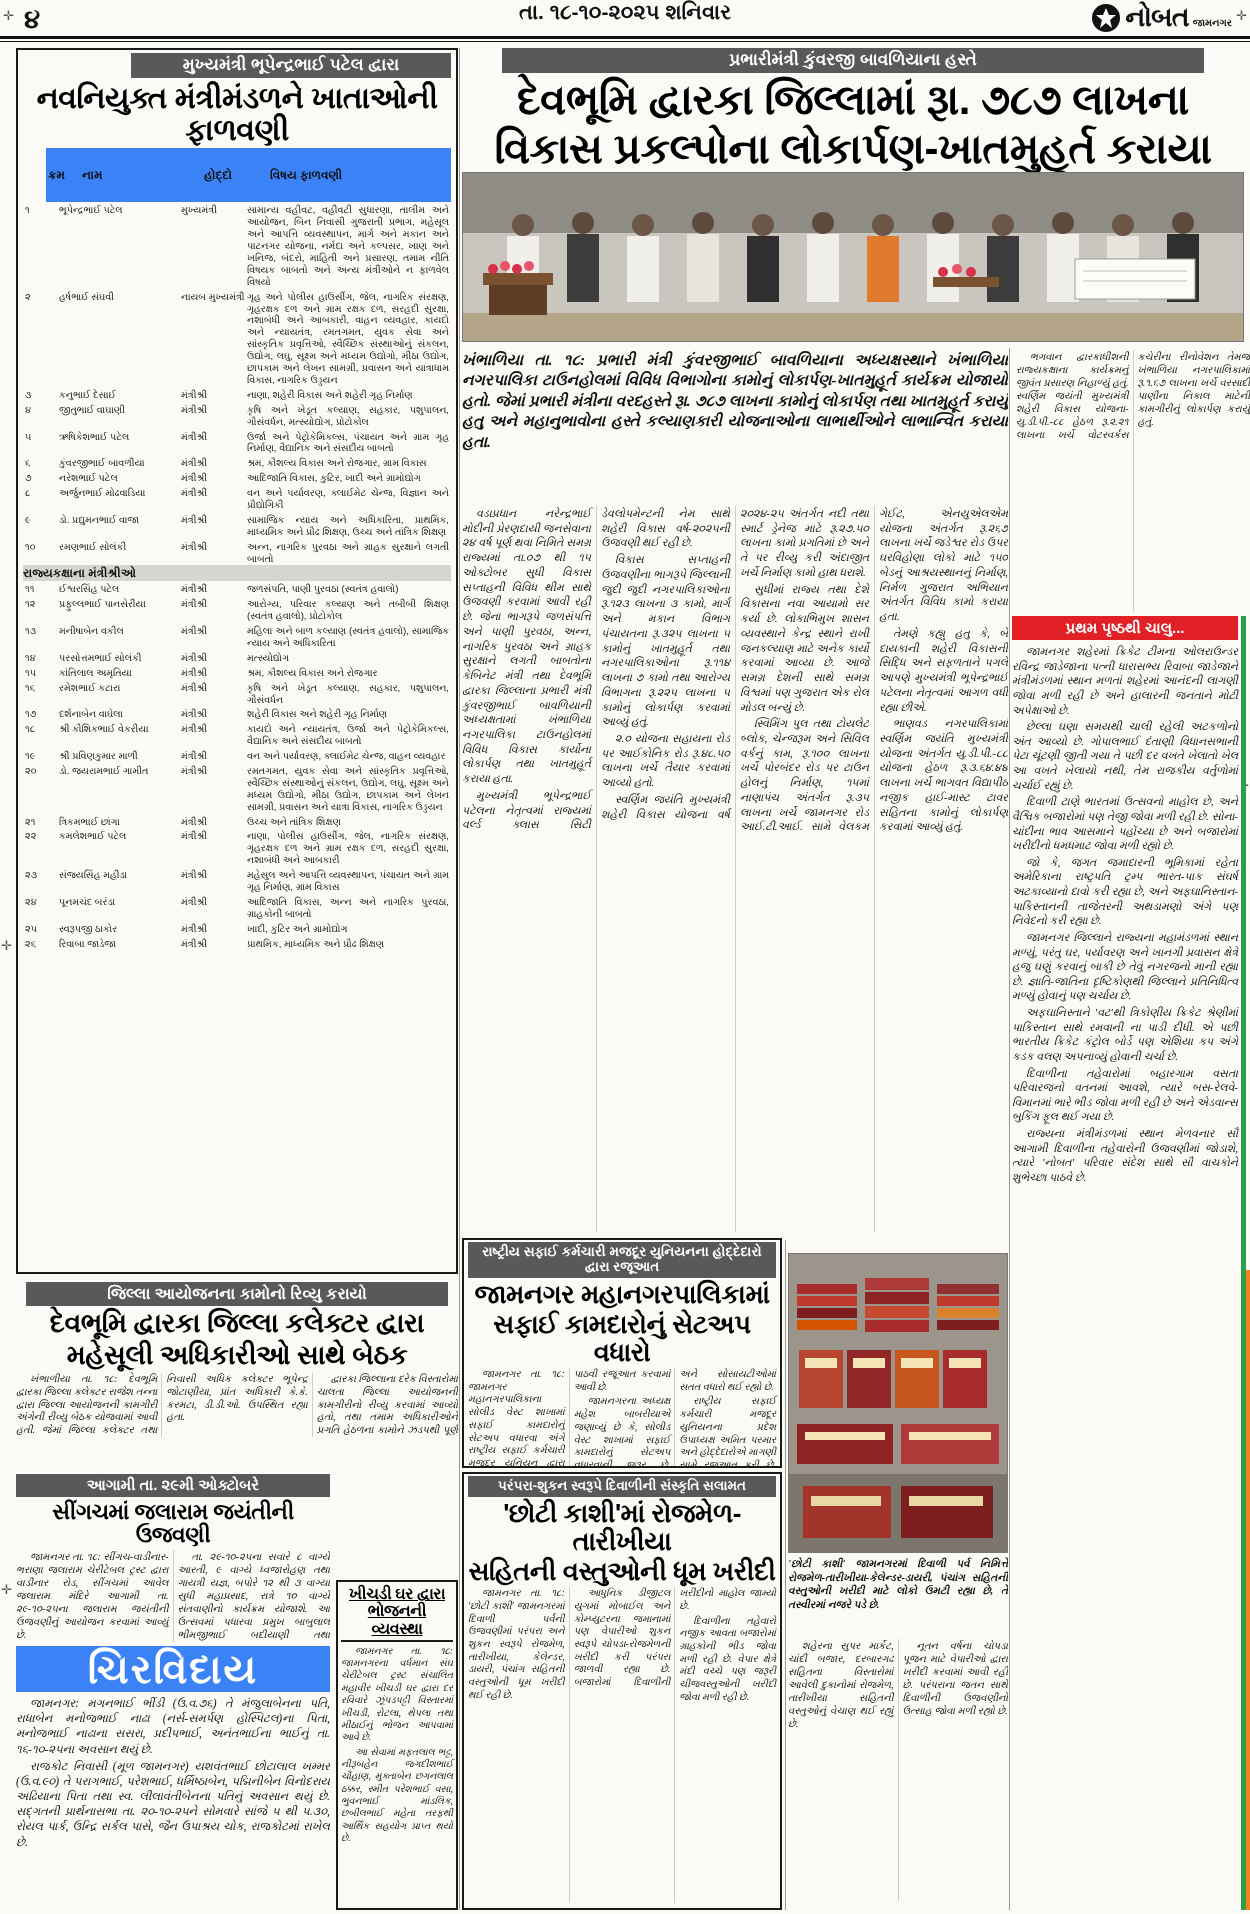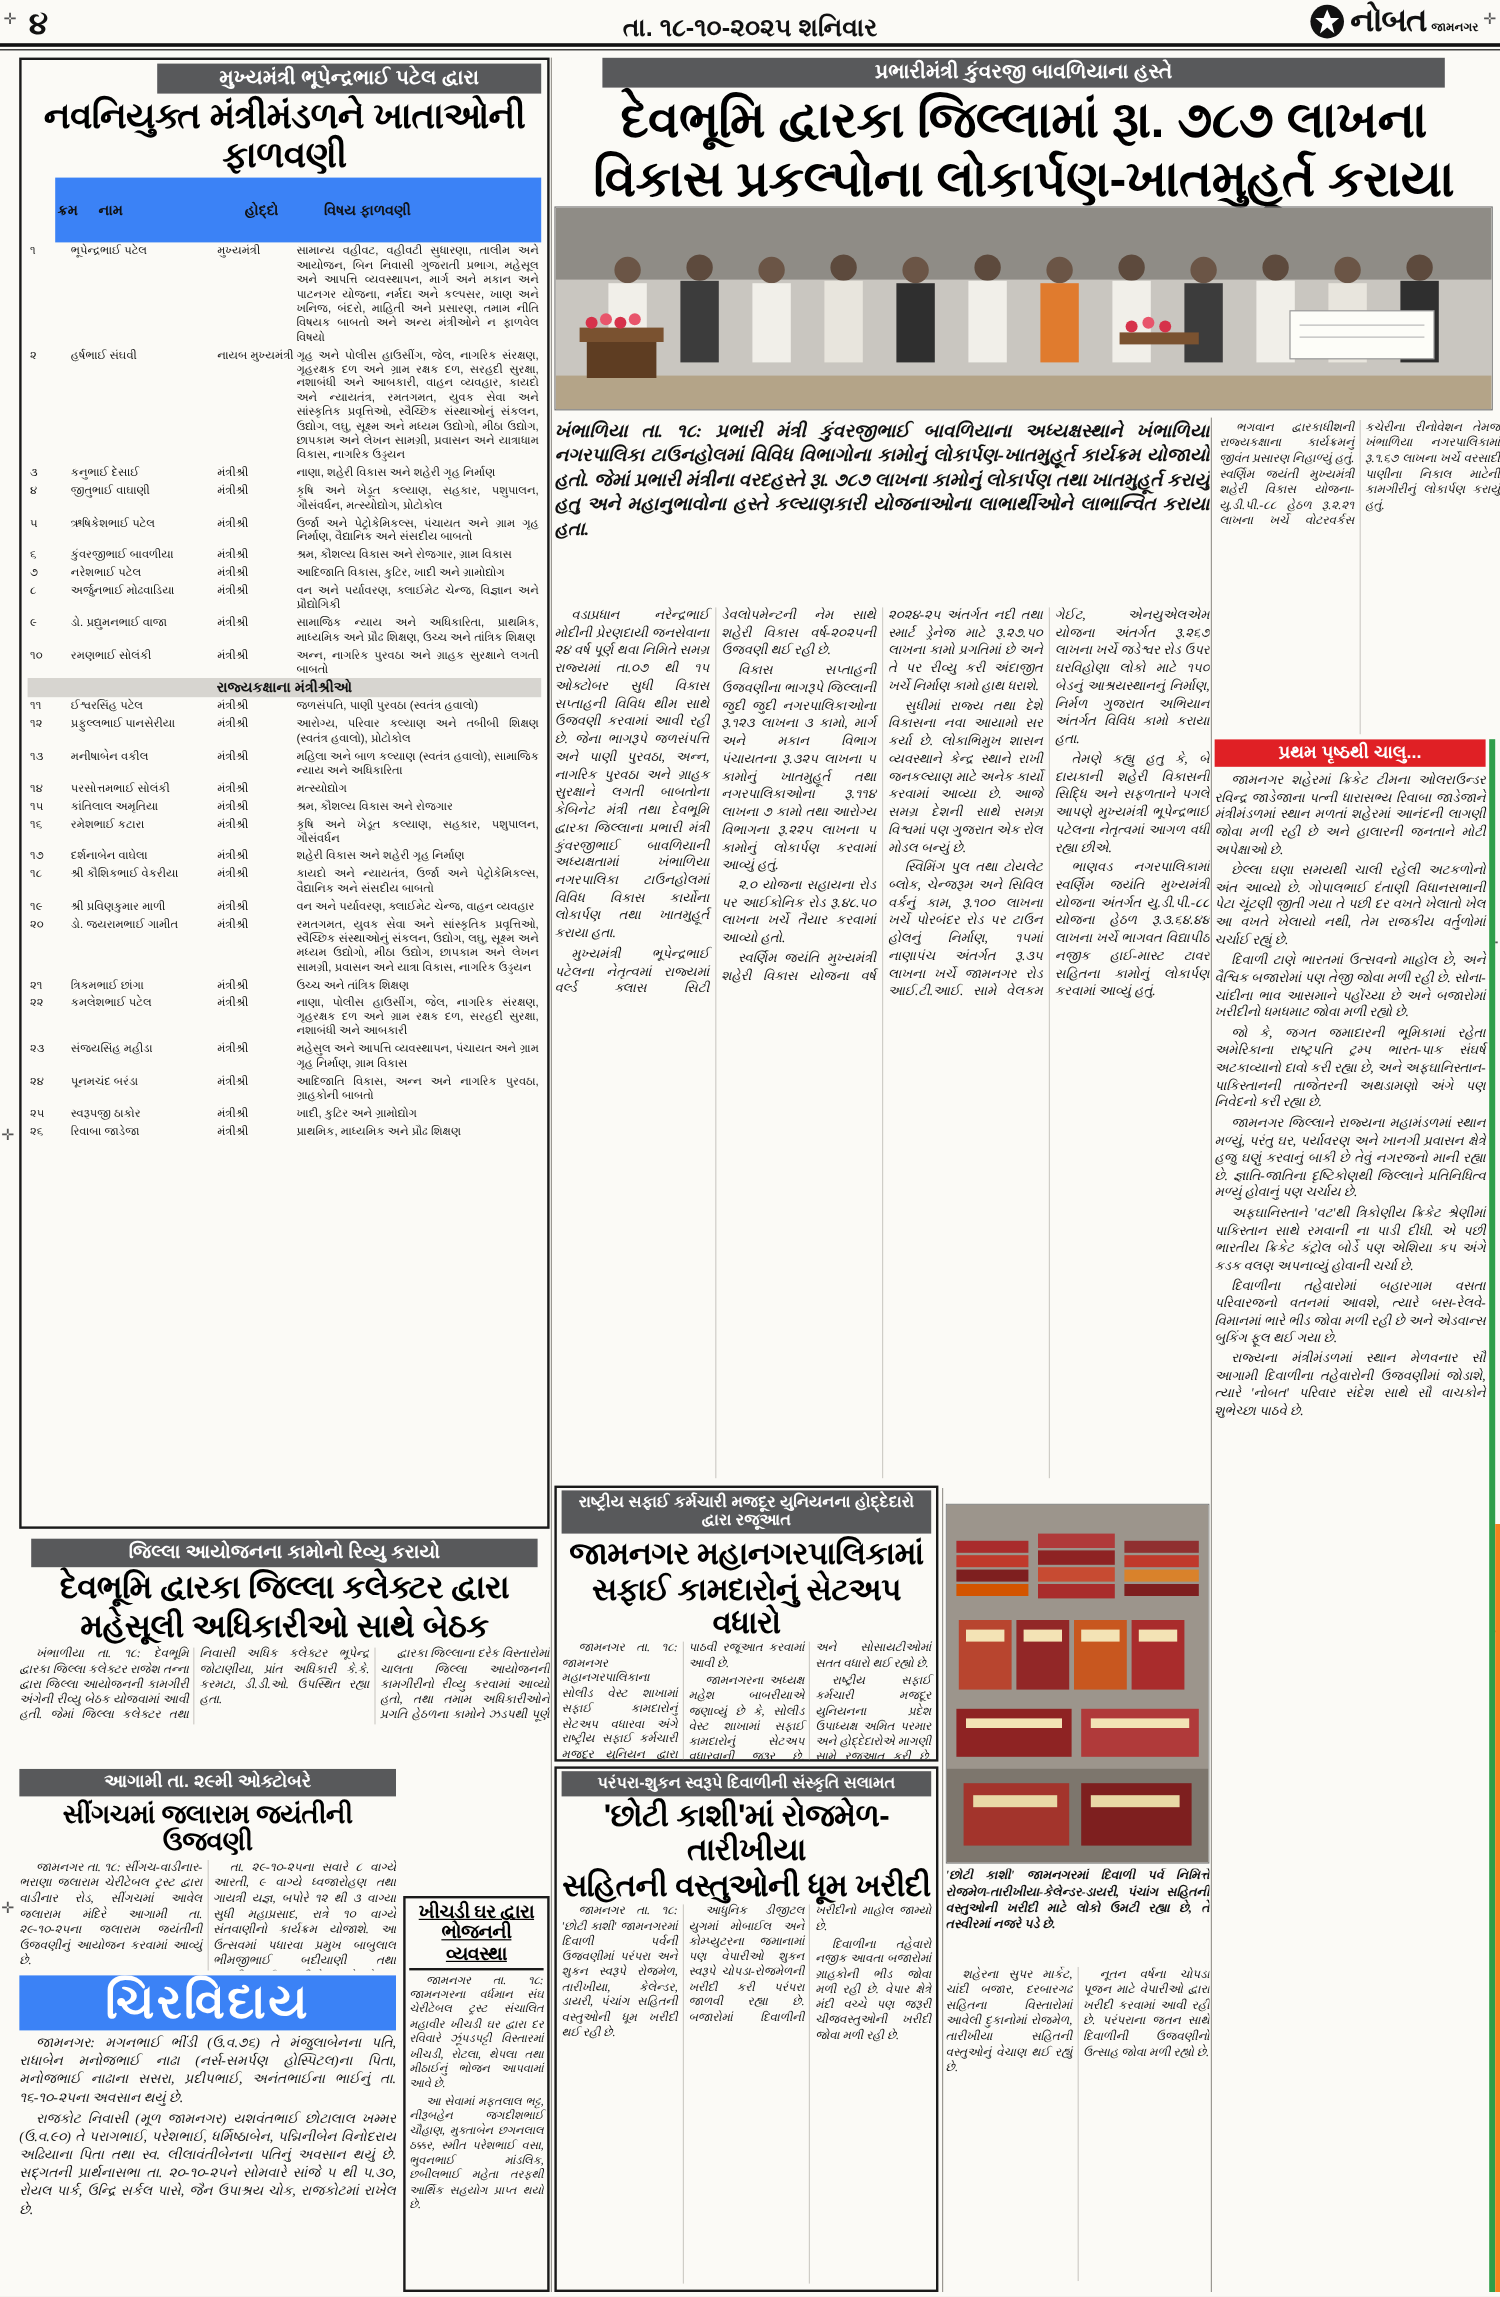--- a/index.html
+++ b/index.html
@@ -1,21 +1,21 @@
 <!DOCTYPE html>
 <html><head>
 <meta charset="utf-8">
 <style>
   html,body{margin:0;padding:0;background:#e8e6e1;}
   .page{position:relative;width:1250px;height:1914px;background:#fbfaf6;color:#111;
         font-family:"Liberation Serif", serif;overflow:hidden;margin:0 auto;}
   
   .hdr{position:absolute;left:0;top:0;width:1250px;height:44px;}
   .pagenum{position:absolute;left:24px;top:4px;font-size:26px;font-weight:bold;font-family:"Liberation Sans",sans-serif;}
-  .dateline{position:absolute;left:0;top:12px;width:1250px;text-align:center;font-size:21px;font-weight:bold;font-family:"Liberation Sans",sans-serif;}
+  .dateline{position:absolute;left:0;top:0;width:1250px;text-align:center;font-size:21px;font-weight:bold;font-family:"Liberation Sans",sans-serif;}
   .logo{position:absolute;right:18px;top:2px;display:flex;align-items:center;gap:4px;}
   .logo .emb{width:30px;height:30px;}
   .logo .nm{font-size:27px;font-weight:bold;font-family:"Liberation Sans",sans-serif;letter-spacing:-1px;}
   .logo .sub{font-size:10px;font-weight:bold;align-self:flex-end;margin-bottom:4px;}
   .rule-a{position:absolute;left:0;top:36px;width:1250px;height:3px;background:#111;}
   .rule-b{position:absolute;left:0;top:41px;width:1250px;height:1px;background:#111;}
   .regmark{position:absolute;color:#555;font-size:13px;}
   
   .kicker{background:#58595b;color:#fff;font-family:"Liberation Sans",sans-serif;font-weight:bold;
           text-align:center;padding:3px 4px;line-height:1.1;}
@@ -30,21 +30,21 @@
   .vrule{position:absolute;width:1px;background:#9b9892;}
   
   .ministry{left:16px;top:48px;width:442px;height:1226px;padding:3px 5px;}
   .ministry .kicker{margin-left:108px;font-size:17px;}
   .ministry .headline{font-size:30px;margin:4px 0 2px 0;}
   .thead{display:grid;grid-template-columns:34px 122px 66px 1fr;background:#3b82f6;
          font-family:"Liberation Sans",sans-serif;font-weight:bold;font-size:12px;padding:20px 2px;margin-left:23px;}
   .trow{display:grid;grid-template-columns:34px 122px 66px 1fr;font-size:9.6px;line-height:1.24;
         padding:2px 2px 1px 2px;font-family:"Liberation Sans",sans-serif;}
   .trow .c-dept{text-align:justify;}
-  .tsection{background:#d7d5d0;text-align:center;font-weight:bold;font-size:12px;
+  .tsection{background:#d7d5d0;font-weight:bold;font-size:12px;
             font-family:"Liberation Sans",sans-serif;padding:1px 0;}
   
   .collector{left:16px;top:1282px;width:442px;height:188px;}
   .collector .kicker{font-size:16px;margin:0 10px;}
   .collector .headline{font-size:27px;margin:3px 0;}
   .collector .bodytxt{font-size:10px;line-height:1.28;height:64px;}
   .jalaram{left:16px;top:1474px;width:314px;height:168px;}
   .jalaram .kicker{font-size:15px;}
   .jalaram .headline{font-size:22px;margin:3px 0;}
   .jalaram .bodytxt{font-size:10px;line-height:1.3;height:106px;}

